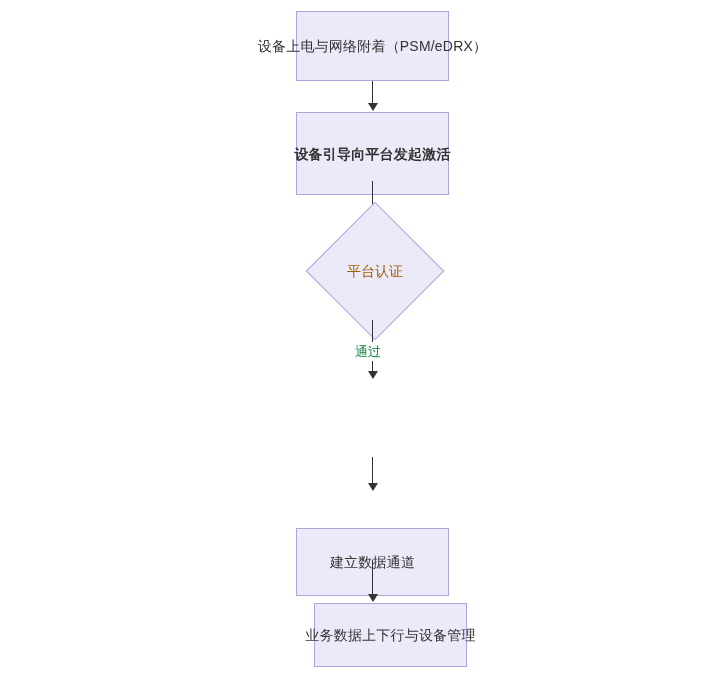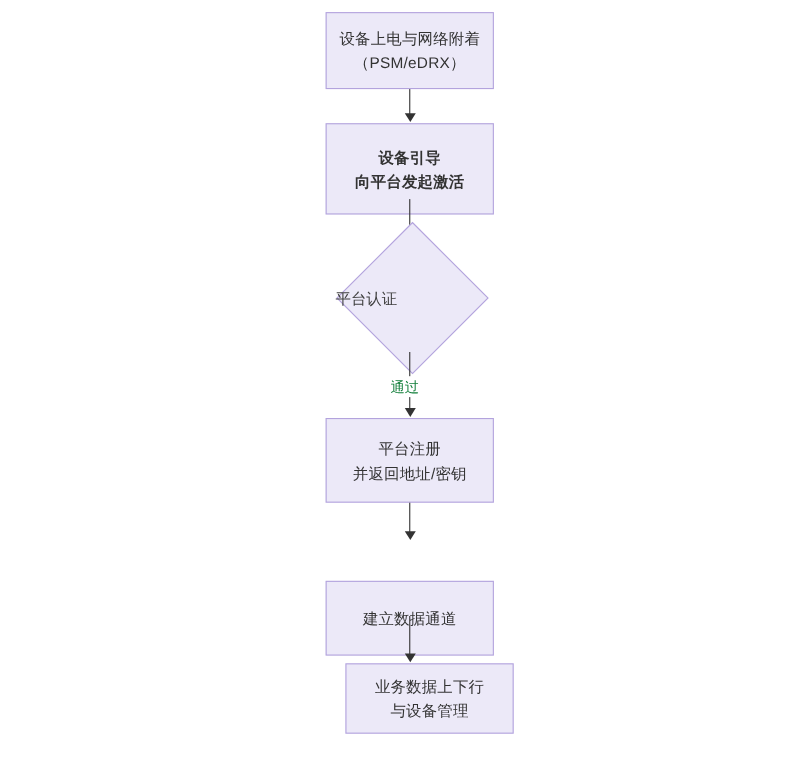--- a/index.html
+++ b/index.html
@@ -23,21 +23,20 @@
     height: 700px;
   }
 
   
   .node {
     position: absolute;
     box-sizing: border-box;
     background: #ece9f8;
     border: 1.5px solid #b3a3dd;
     display: flex;
-    flex-direction: column;
     align-items: center;
     justify-content: center;
     color: #333333;
     font-size: 14px;
     line-height: 22px;
     text-align: center;
     white-space: nowrap;
     letter-spacing: 0.2px;
   }
 
@@ -51,22 +50,22 @@
     width: 98px;
     height: 98px;
     box-sizing: border-box;
     background: #ece9f8;
     border: 1.5px solid #b3a3dd;
     transform: rotate(45deg);
   }
   .decision-label {
     position: absolute;
     width: 140px;
-    text-align: left;
-    color: #404040;
+    text-align: center;
+    color: #a16207;
     font-size: 14px;
     line-height: 20px;
     white-space: nowrap;
   }
 
   
   .connector {
     position: absolute;
     width: 1.2px;
     background: #333333;
@@ -114,24 +113,20 @@
 
   <div class="decision" style="left:326px; top:222px;"></div>
   <div class="decision-label" style="left:305px; top:261px;">
     <span>平台认证</span>
   </div>
 
   <div class="connector" style="left:372px; top:320px; height:52px;"></div>
   <div class="edge-label" style="left:352px; top:342px;">通过</div>
   <div class="arrowhead" style="left:367.5px; top:371px;"></div>
 
-  <div class="node" style="left:296px; top:380px; width:153px; height:77px;">
-    <span class="line1">平台注册</span>
-    <span class="line2">并返回地址/密钥</span>
-  </div>
 
   <div class="connector" style="left:372px; top:457px; height:27px;"></div>
   <div class="arrowhead" style="left:367.5px; top:483px;"></div>
 
   <div class="node" style="left:296px; top:492px; width:153px; height:68px;margin-top:36px;">
     <span class="line1">建立数据通道</span>
   </div>
 
   <div class="connector" style="left:372px; top:560px; height:35px;"></div>
   <div class="arrowhead" style="left:367.5px; top:594px;"></div>

